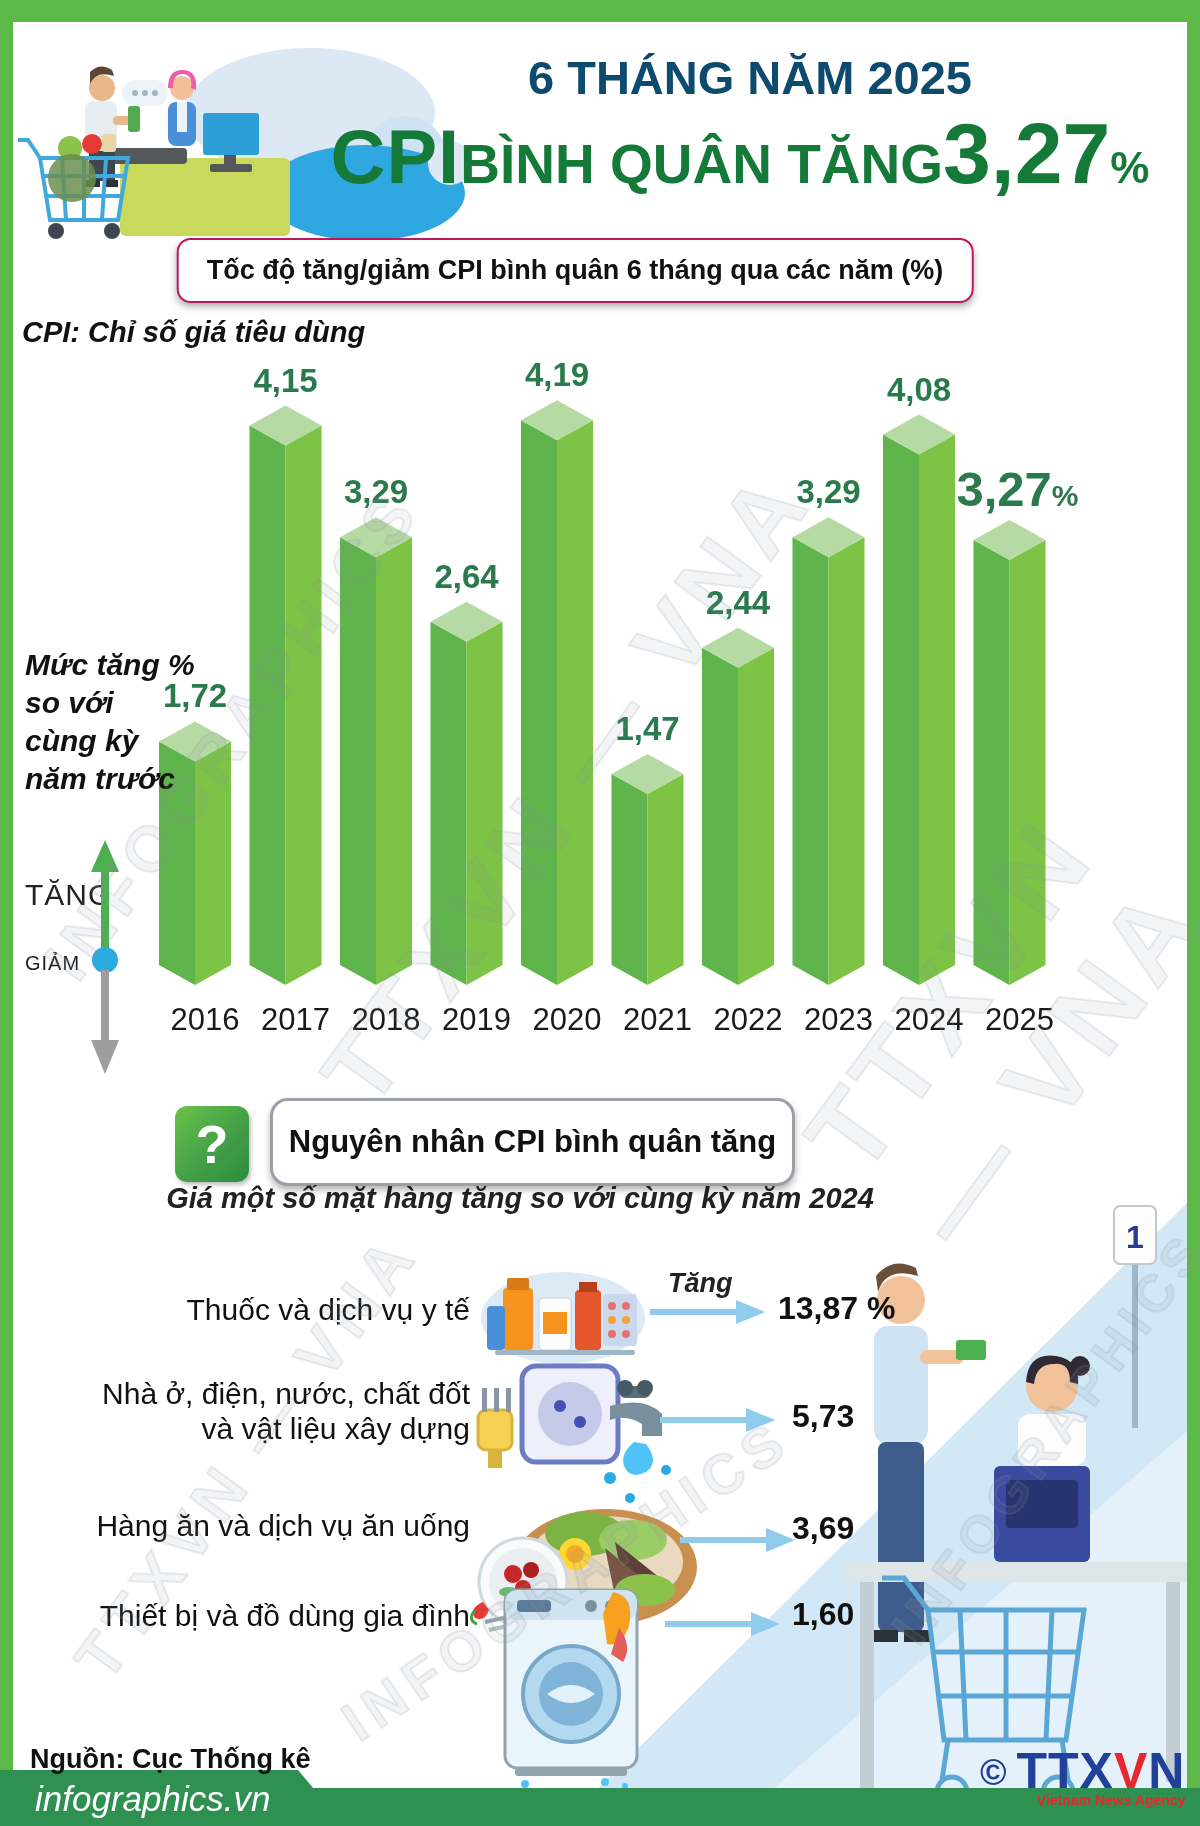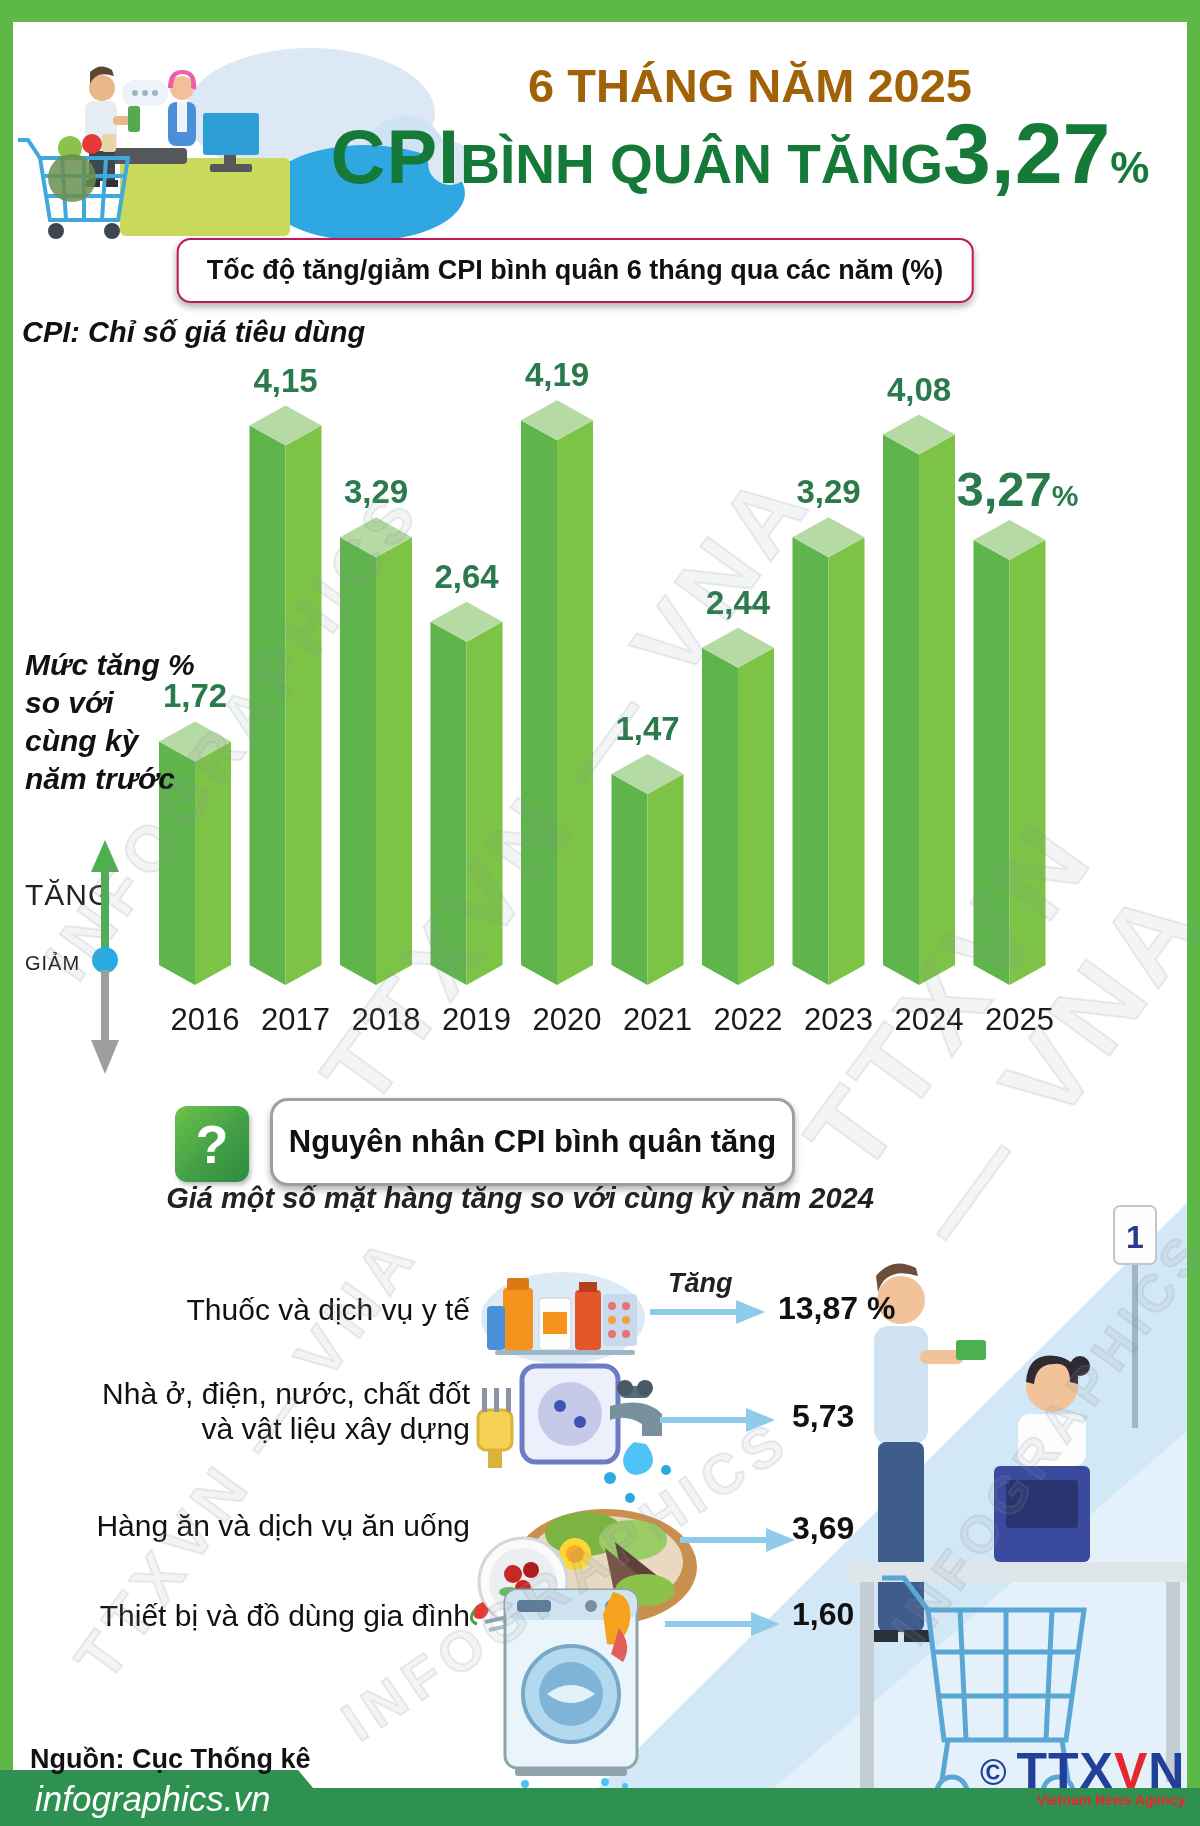--- a/index.html
+++ b/index.html
@@ -7,21 +7,21 @@
   #page { position:relative; width:1200px; height:1826px; background:#fff; overflow:hidden; margin:0 auto; }
 
   
   .frame-top   { position:absolute; left:0; top:0; width:1200px; height:22px; background:#5CB947; z-index:3; }
   .frame-left  { position:absolute; left:0; top:0; width:13px; height:1826px; background:#5CB947; z-index:3; }
   .frame-right { position:absolute; right:0; top:0; width:13px; height:1826px; background:#5CB947; z-index:3; }
 
   .abs { position:absolute; }
 
   
-  .h1 { left:330px; top:50px; width:840px; text-align:center; font-size:47px; font-weight:bold; color:#a16207; z-index:4;margin-top:8px; }
+  .h1 { left:330px; top:50px; width:840px; text-align:center; font-size:47px; font-weight:bold; color:#0c4a6e; z-index:4; }
   .h2 { left:290px; top:104px; width:900px; display:flex; align-items:baseline; justify-content:center; color:#157A38; z-index:4; }
   .h2 .cpi { font-size:76px; font-weight:900; letter-spacing:1px; }
   .h2 .mid { font-size:55px; font-weight:800; }
   .h2 .big { font-size:86px; font-weight:900; }
   .h2 .pct { font-size:44px; font-weight:800; }
 
   .pill { left:575px; top:238px; transform:translateX(-50%); background:#fff; border:2px solid #be185d;
           border-radius:14px; box-shadow:0 4px 7px rgba(0,0,0,.3); padding:15px 28px; font-size:27px;
           font-weight:bold; color:#111; white-space:nowrap; z-index:4; }
 

